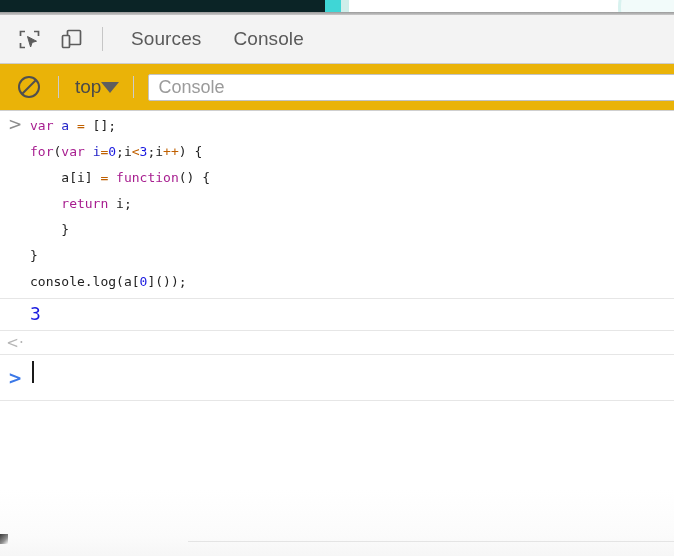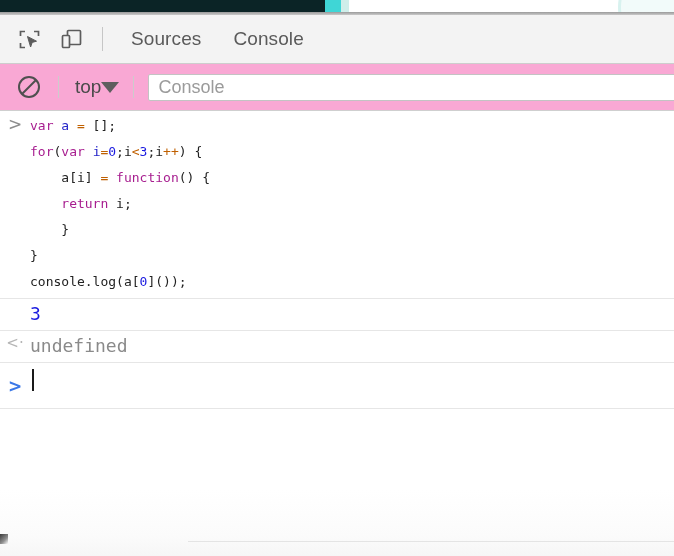--- a/index.html
+++ b/index.html
@@ -110,21 +110,21 @@
     right: 8px;
     bottom: -1px;
     height: 3px;
     background: #4285f4;
   }
 
   
   .filterbar {
     flex: 0 0 auto;
     height: 47px;
-    background: #f9a8d4;
+    background: #eab308;
     border-bottom: 1px solid #cfcfcf;
     display: flex;
     align-items: center;
     box-sizing: border-box;
   }
   .fb-clear {
     width: 30px;
     height: 30px;
     margin-left: 14px;
     display: flex;
@@ -346,21 +346,20 @@
 
     <div class="row">
       <div class="gutter"></div>
       <div class="result-num">3</div>
     </div>
 
     <div class="row">
       <div class="gutter">
         <span class="chev back">&lt;·</span>
       </div>
-      <div class="result-undef">undefined</div>
     </div>
 
     <div class="row prompt-row">
       <div class="gutter">
         <span class="chev blue">&gt;</span>
       </div>
       <div class="code"><span class="caret"></span></div>
     </div>
 
     <div class="console-blank"></div>

